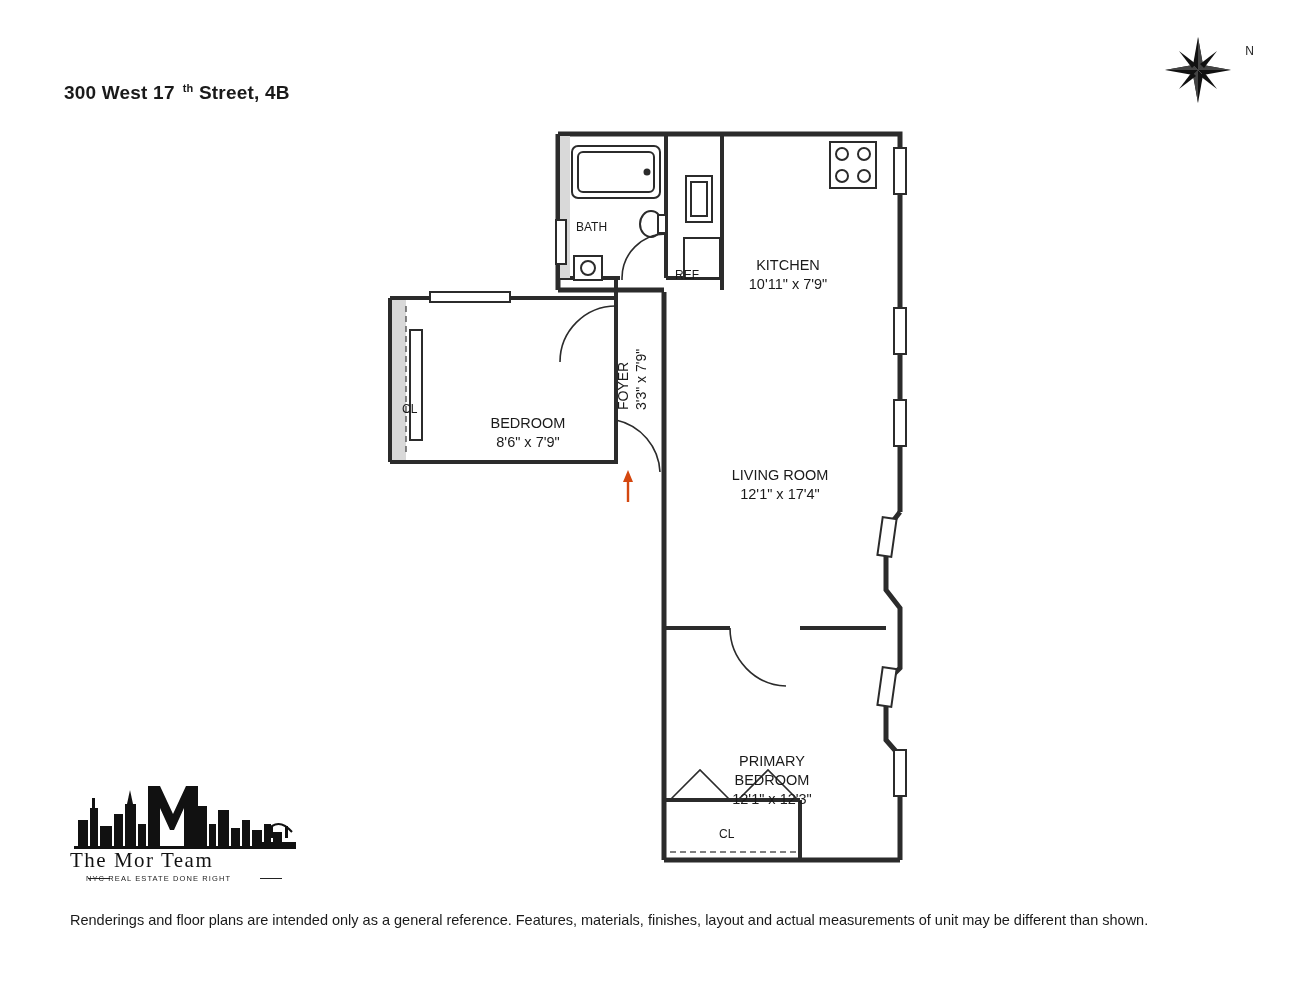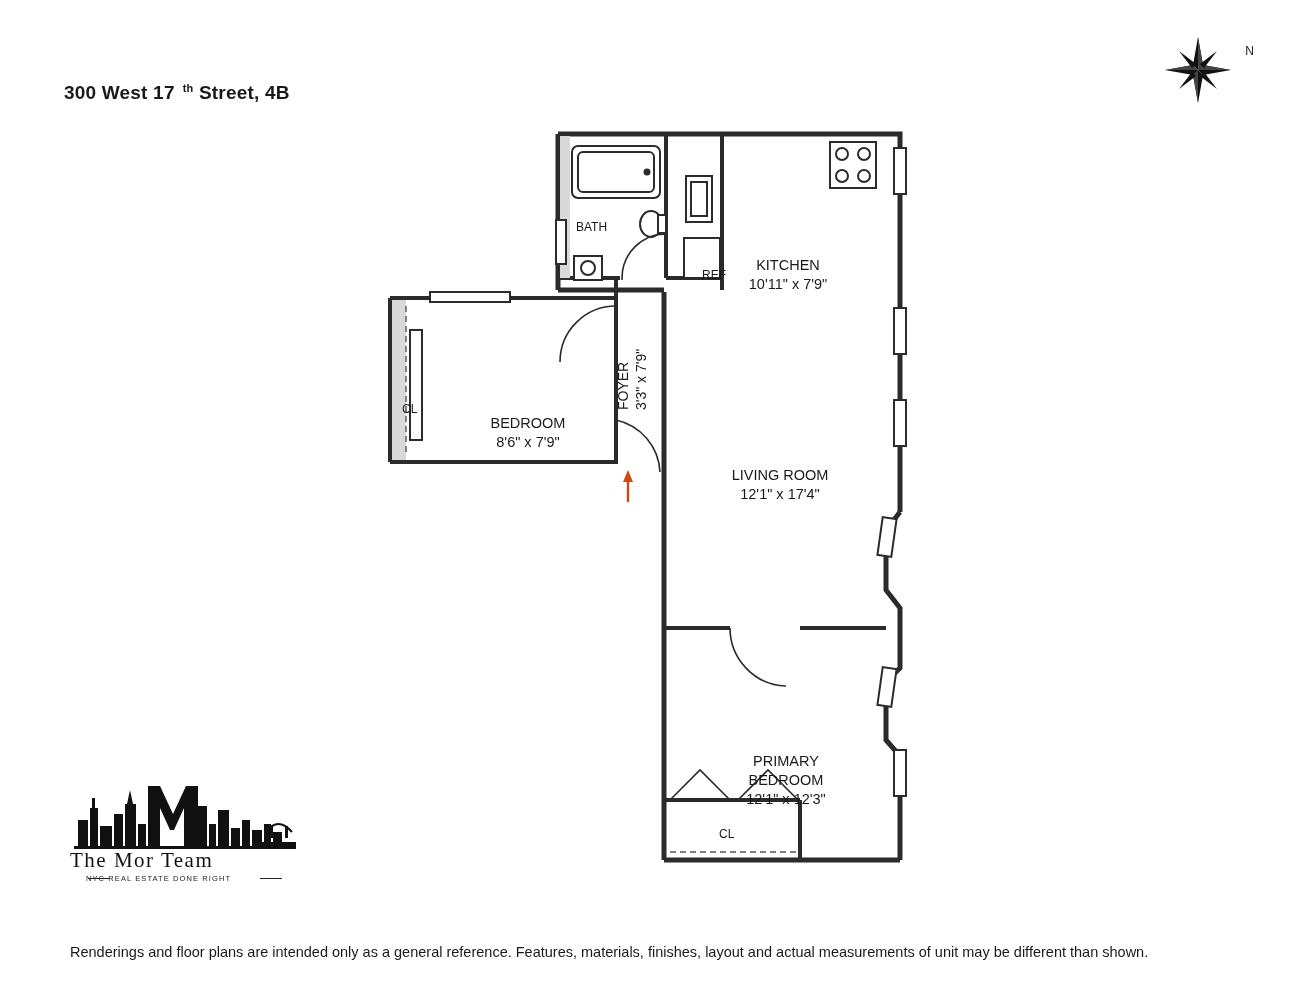--- a/index.html
+++ b/index.html
@@ -126,21 +126,20 @@
 
   
   #disclaimer {
     position: absolute;
     left: 70px;
     top: 910px;
     width: 1170px;
     font-size: 14.5px;
     line-height: 20px;
     color: #1a1a1a;
-    margin-top: 32px;
   }
 </style>
 </head>
 <body>
 
 <div id="title">
   <span>300 West 17</span><sup>th</sup><span> Street, 4B</span>
 </div>
 
 <div id="compass">
@@ -289,42 +288,42 @@
   </svg>
 
   
   <div class="small-label" style="left:206px; top:100px;">BATH</div>
 
   <div class="room-label" style="left:328px; top:92px; width:180px;">
     <span class="nm">KITCHEN</span>
     <span class="dim">10'11" x 7'9"</span>
   </div>
 
-  <div class="small-label" style="left:305px; top:148px;margin-left:27px;">REF</div>
+  <div class="small-label" style="left:305px; top:148px;">REF</div>
 
   <div class="room-label" style="left:38px; top:250px; width:240px;">
     <span class="nm">BEDROOM</span>
     <span class="dim">8'6" x 7'9"</span>
   </div>
 
   <div class="small-label" style="left:32px; top:282px;">CL</div>
 
   <div class="vert-label" style="left:244px; top:290px;">
     <span>FOYER</span>
   </div>
   <div class="vert-label" style="left:262px; top:290px;">
     <span>3'3" x 7'9"</span>
   </div>
 
   <div class="room-label" style="left:300px; top:302px; width:220px;">
     <span class="nm">LIVING ROOM</span>
     <span class="dim">12'1" x 17'4"</span>
   </div>
 
-  <div class="room-label" style="left:306px; top:588px; width:220px;">
+  <div class="room-label" style="left:292px; top:588px; width:220px;">
     <span class="nm">PRIMARY</span>
     <span class="nm">BEDROOM</span>
     <span class="dim">12'1" x 12'3"</span>
   </div>
 
   <div class="small-label" style="left:349px; top:707px;">CL</div>
 </div>
 
 <div id="logo">
   <svg width="230" height="70" viewBox="0 0 230 70">

